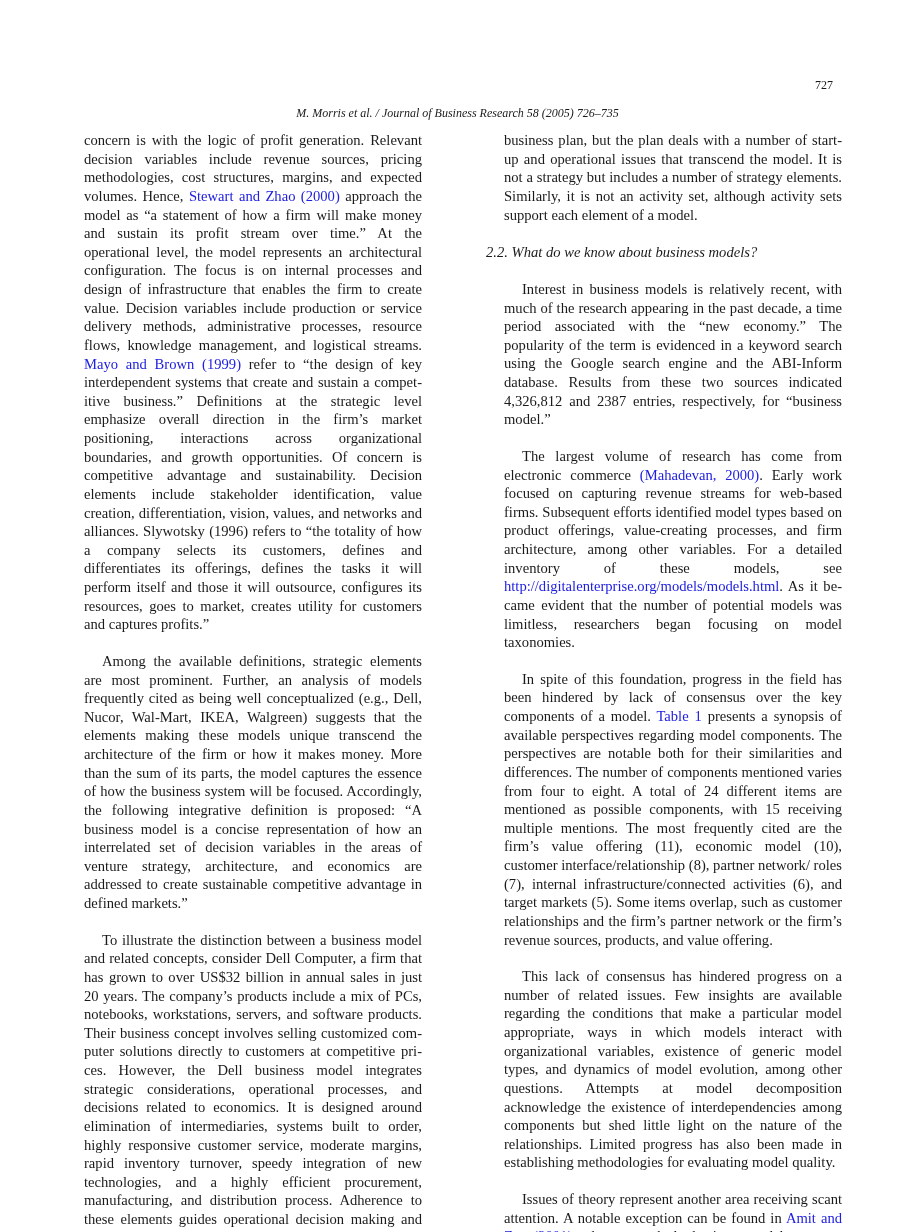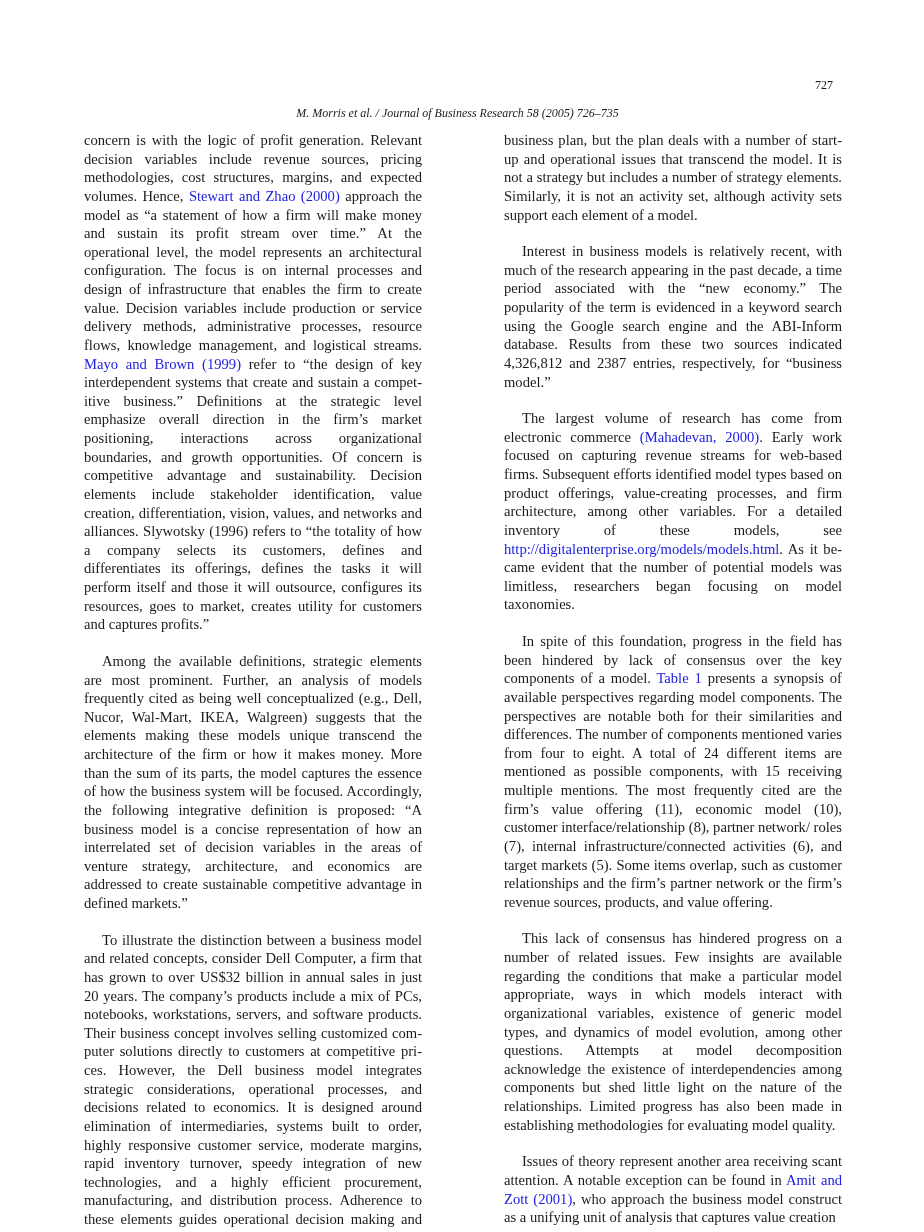--- a/index.html
+++ b/index.html
@@ -29,18 +29,19 @@
 
 <div class="column col-left">
   <p><span>concern is with the logic of profit generation. Relevant decision variables include revenue sources, pricing method­ologies, cost structures, margins, and expected volumes. Hence, </span><a class="ref">Stewart and Zhao (2000)</a><span> approach the model as “a statement of how a firm will make money and sustain its profit stream over time.” At the operational level, the model represents an architectural configuration. The focus is on internal processes and design of infrastructure that enables the firm to create value. Decision variables include produc­tion or service delivery methods, administrative processes, resource flows, knowledge management, and logistical streams. </span><a class="ref">Mayo and Brown (1999)</a><span> refer to “the design of key interdependent systems that create and sustain a compet­itive business.” Definitions at the strategic level emphasize overall direction in the firm’s market positioning, interactions across organizational boundaries, and growth opportunities. Of concern is competitive advantage and sustainability. Decision elements include stakeholder identification, value creation, differentiation, vision, values, and networks and alliances. Slywotsky (1996) refers to “the totality of how a company selects its customers, defines and differentiates its offerings, defines the tasks it will perform itself and those it will outsource, configures its resources, goes to market, creates utility for customers and captures profits.”</span></p>
   <p class="indent">Among the available definitions, strategic elements are most prominent. Further, an analysis of models frequently cited as being well conceptualized (e.g., Dell, Nucor, Wal-Mart, IKEA, Walgreen) suggests that the elements making these models unique transcend the architecture of the firm or how it makes money. More than the sum of its parts, the model captures the essence of how the business system will be focused. Accordingly, the following inte­grative definition is proposed: “A business model is a concise representation of how an interrelated set of decision variables in the areas of venture strategy, archi­tecture, and economics are addressed to create sustainable competitive advantage in defined markets.”</p>
   <p class="indent">To illustrate the distinction between a business model and related concepts, consider Dell Computer, a firm that has grown to over US$32 billion in annual sales in just 20 years. The company’s products include a mix of PCs, notebooks, workstations, servers, and software products. Their business concept involves selling customized com­puter solutions directly to customers at competitive pri­ces. However, the Dell business model integrates strategic considerations, operational processes, and decisions relat­ed to economics. It is designed around elimination of intermediaries, systems built to order, highly responsive customer service, moderate margins, rapid inventory turn­over, speedy integration of new technologies, and a highly efficient procurement, manufacturing, and distribu­tion process. Adherence to these elements guides opera­tional decision making and the firm’s ongoing strategic direction.</p>
   <p class="indent">The business model is related to a number of other managerial concepts. It captures key components of a</p>
 </div>
 
 <div class="column col-right">
   <p>business plan, but the plan deals with a number of start-up and operational issues that transcend the model. It is not a strategy but includes a number of strategy elements. Simi­larly, it is not an activity set, although activity sets support each element of a model.</p>
+  <h3>2.2. What do we know about business models?</h3>
   <p class="indent">Interest in business models is relatively recent, with much of the research appearing in the past decade, a time period associated with the “new economy.” The popularity of the term is evidenced in a keyword search using the Google search engine and the ABI-Inform database. Results from these two sources indicated 4,326,812 and 2387 entries, respectively, for “business model.”</p>
   <p class="indent"><span>The largest volume of research has come from electronic commerce </span><a class="ref">(Mahadevan, 2000)</a><span>. Early work focused on capturing revenue streams for web-based firms. Subsequent efforts identified model types based on product offerings, value-creating processes, and firm architecture, among other variables. For a detailed inventory of these models, see </span><a class="ref">http://digitalenterprise.org/models/models.html</a><span>. As it be­came evident that the number of potential models was limitless, researchers began focusing on model taxonomies.</span></p>
   <p class="indent"><span>In spite of this foundation, progress in the field has been hindered by lack of consensus over the key components of a model. </span><a class="ref">Table 1</a><span> presents a synopsis of available perspectives regarding model components. The perspectives are notable both for their similarities and differences. The number of components mentioned varies from four to eight. A total of 24 different items are mentioned as possible components, with 15 receiving multiple mentions. The most frequently cited are the firm’s value offering (11), economic model (10), customer interface/relationship (8), partner network/ roles (7), internal infrastructure/connected activities (6), and target markets (5). Some items overlap, such as customer relationships and the firm’s partner network or the firm’s revenue sources, products, and value offering.</span></p>
   <p class="indent">This lack of consensus has hindered progress on a number of related issues. Few insights are available regarding the conditions that make a particular model appropriate, ways in which models interact with organiza­tional variables, existence of generic model types, and dynamics of model evolution, among other questions. Attempts at model decomposition acknowledge the exis­tence of interdependencies among components but shed little light on the nature of the relationships. Limited progress has also been made in establishing methodologies for evaluating model quality.</p>
   <p class="indent"><span>Issues of theory represent another area receiving scant attention. A notable exception can be found in </span><a class="ref">Amit and Zott (2001)</a><span>, who approach the business model construct as a unifying unit of analysis that captures value creation</span></p>
 </div>
 
 </body></html>

